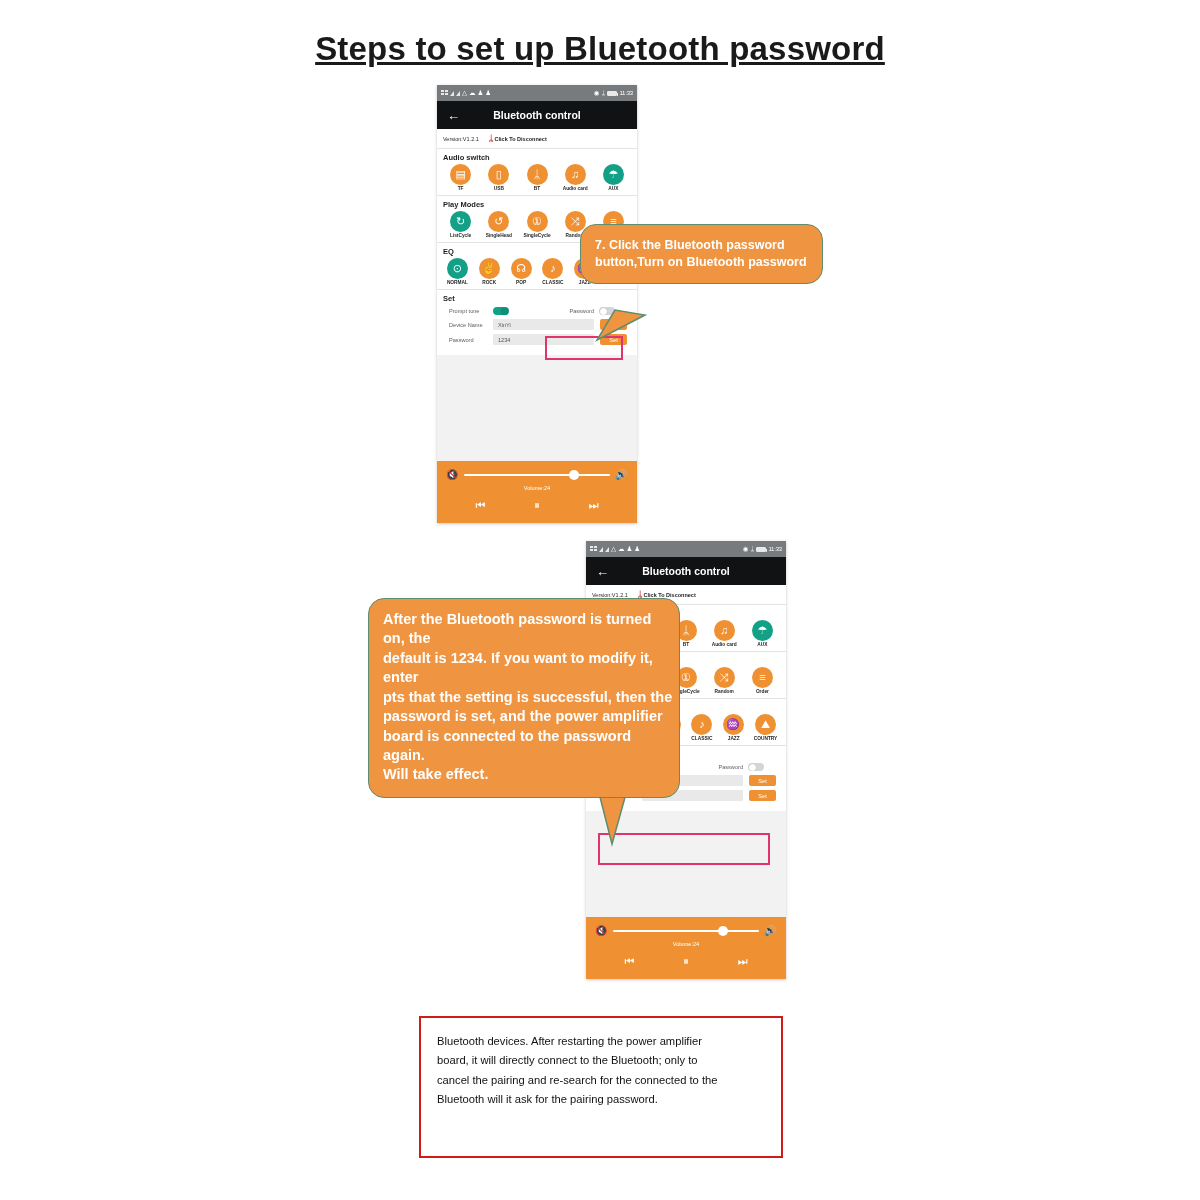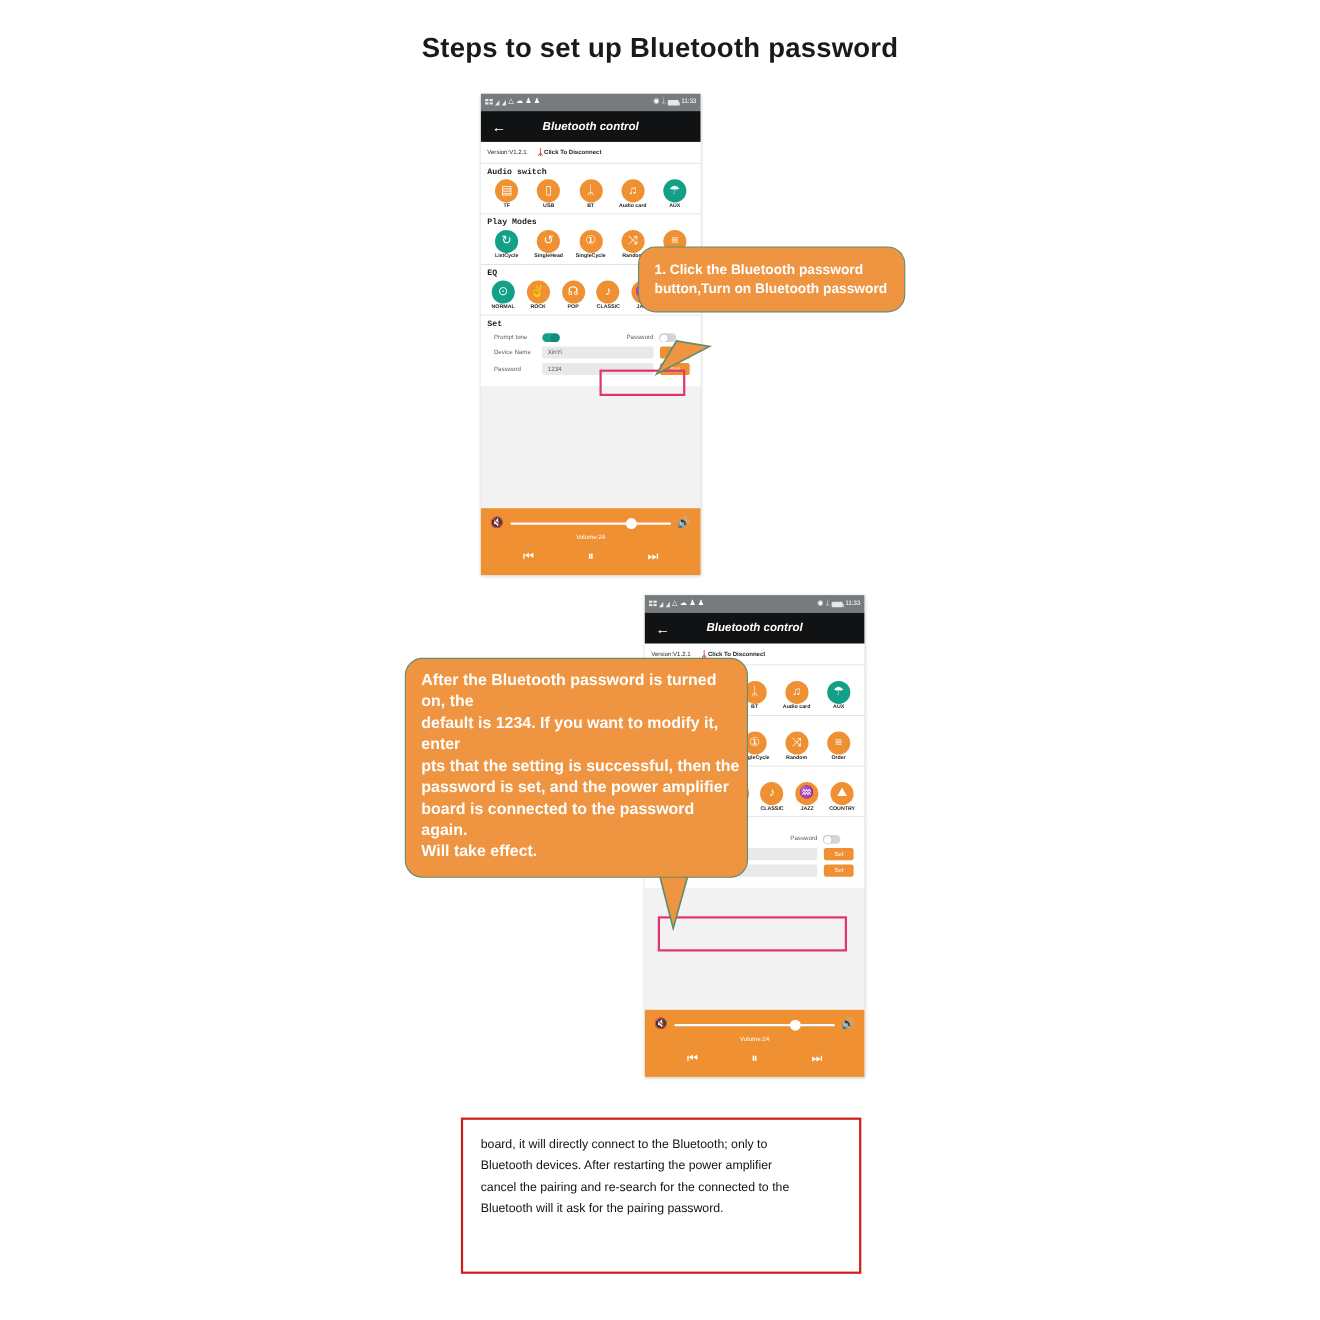--- a/index.html
+++ b/index.html
@@ -9,22 +9,23 @@
     background: #ffffff;
     font-family: "Liberation Sans", sans-serif;
     overflow: hidden;
   }
   #page { position: relative; width: 1200px; height: 1200px; background:#fff; }
 
   
   .page-title {
     position: absolute; top: 30px; left: 0; width: 1200px;
     text-align: center;
-    font-size: 25px; font-weight: bold; color: #1a1a1a;
+    font-size: 33px; font-weight: bold; color: #1a1a1a;
     letter-spacing: 0.2px;
+    text-decoration: underline;
   }
 
   
   .phone {
     position: absolute;
     background: #f2f2f2;
     overflow: hidden;
     box-shadow: 0 1px 3px rgba(0,0,0,0.22);
   }
   #phone1 { left: 437px; top: 85px; width: 200px; height: 438px; }
@@ -49,34 +50,34 @@
        linear-gradient(#e8e8e8,#e8e8e8) 0 3px/3px 2px no-repeat,
        linear-gradient(#e8e8e8,#e8e8e8) 4px 3px/3px 2px no-repeat;
   }
 
   
   .appbar {
     height: 28px; background: #111213; color: #fff;
     display: flex; align-items: center; position: relative;
   }
   .appbar .back { position:absolute; left: 10px; font-size: 13px; line-height:1; }
-  .appbar .apptitle { width: 100%; text-align: center; font-size: 10.5px; font-weight: bold; font-style: italic; }
+  .appbar .apptitle { width: 100%; text-align: center; font-size: 10.5px; font-weight: bold; }
 
   
   .verrow {
     background:#fff; height: 20px; display:flex; align-items:center;
     padding: 0 6px; font-size: 5.5px; color:#2a2a2a; gap: 10px;
     border-bottom: 1px solid #e3e3e3;
   }
   .verrow .disc { display:flex; align-items:center; gap:1px; font-weight:bold; font-size:5.5px; color:#1c1c1c;}
   .bt-red { color:#d3202a; font-size: 8px; line-height:1; }
 
   
   .card { background:#fff; border-bottom: 1px solid #e3e3e3; padding: 3px 6px 4px 6px; }
-  .card-h { font-size: 7.5px; font-weight: bold; color:#1f1f1f; margin: 1px 0 2px 0; font-family: Liberation Mono, monospace; }
+  .card-h { font-size: 7.5px; font-weight: bold; color:#1f1f1f; margin: 1px 0 2px 0; }
   .iconrow { display:flex; align-items:flex-start; gap: 3px; }
   .iconcell { width: 36px; display:flex; flex-direction:column; align-items:center; gap:1px; }
   .circ {
     width: 21px; height: 21px; border-radius: 50%;
     background: #ef9132; color:#fff;
     display:flex; align-items:center; justify-content:center;
     font-size: 11px; line-height:1;
   }
   .circ.teal { background: #12a086; }
   .ilabel { font-size: 4.8px; color:#262626; font-weight:bold; white-space: nowrap; }
@@ -466,36 +467,36 @@
     </div>
   </div>
 
   <div class="redbox" id="rb1"></div>
   <div class="redbox" id="rb2"></div>
 
   <svg style="position:absolute;left:570px;top:215px;width:270px;height:140px;overflow:visible;">
     <polygon points="45,95 27,125 75,100" fill="#ef9440" stroke="#5f8d6f" stroke-width="1.5"></polygon>
   </svg>
   <div class="callout" id="callout1">
-    <div class="line">1. Click the Bluetooth password</div>
+    <div class="line">7. Click the Bluetooth password</div>
     <div class="line">button,Turn on Bluetooth password</div>
   </div>
 
   <svg style="position:absolute;left:360px;top:590px;width:340px;height:270px;overflow:visible;">
     <polygon points="230,168 276,168 252,254" fill="#ef9440" stroke="#5f8d6f" stroke-width="1.5"></polygon>
   </svg>
   <div class="callout" id="callout2">
     <div class="line">After the Bluetooth password is turned on, the</div>
     <div class="line">default is 1234. If you want to modify it, enter</div>
     <div class="line">pts that the setting is successful, then the</div>
     <div class="line">password is set, and the power amplifier</div>
     <div class="line"> board is connected to the password again.</div>
     <div class="line">Will take effect.</div>
   </div>
 
   <div class="notebox">
+    <div>Bluetooth devices. After restarting the power amplifier</div>
     <div>board, it will directly connect to the Bluetooth; only to</div>
-    <div>Bluetooth devices. After restarting the power amplifier</div>
     <div>cancel the pairing and re-search for the connected to the</div>
     <div>Bluetooth will it ask for the pairing password.</div>
   </div>
 
 </div>
 
 </body></html>

